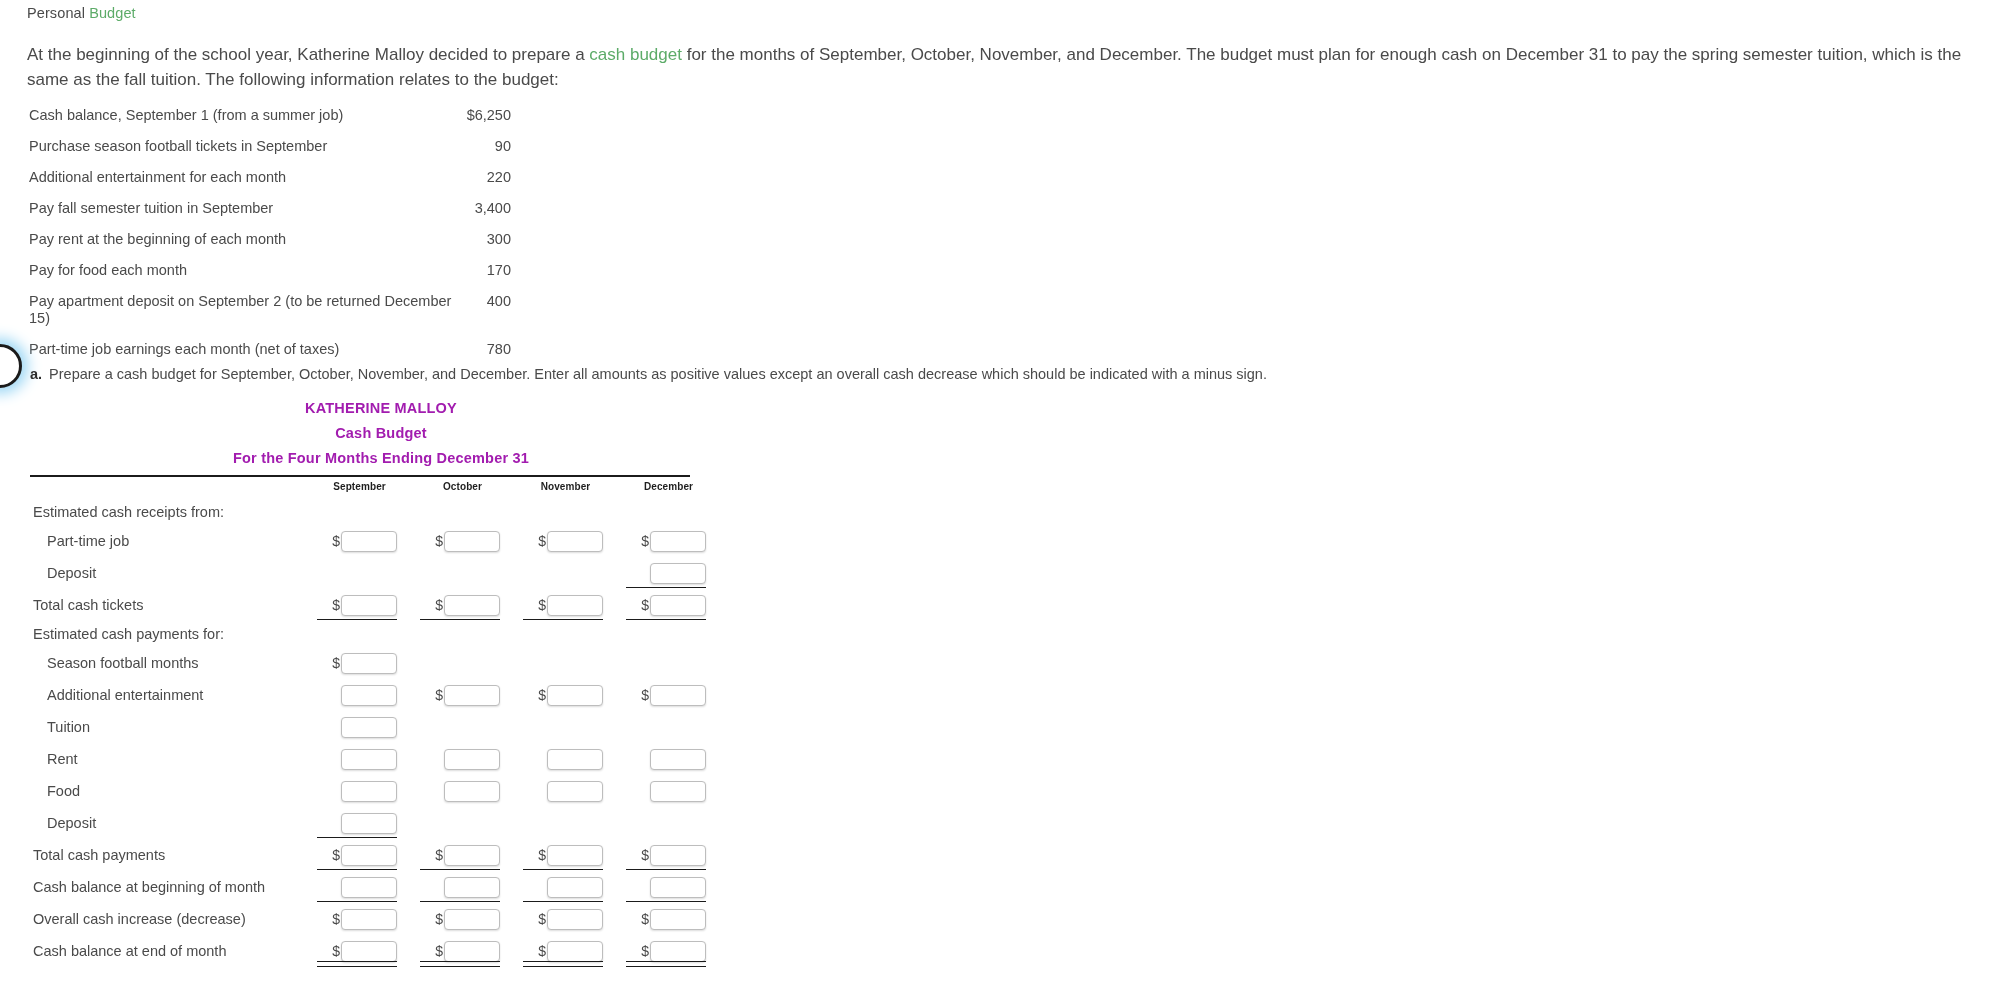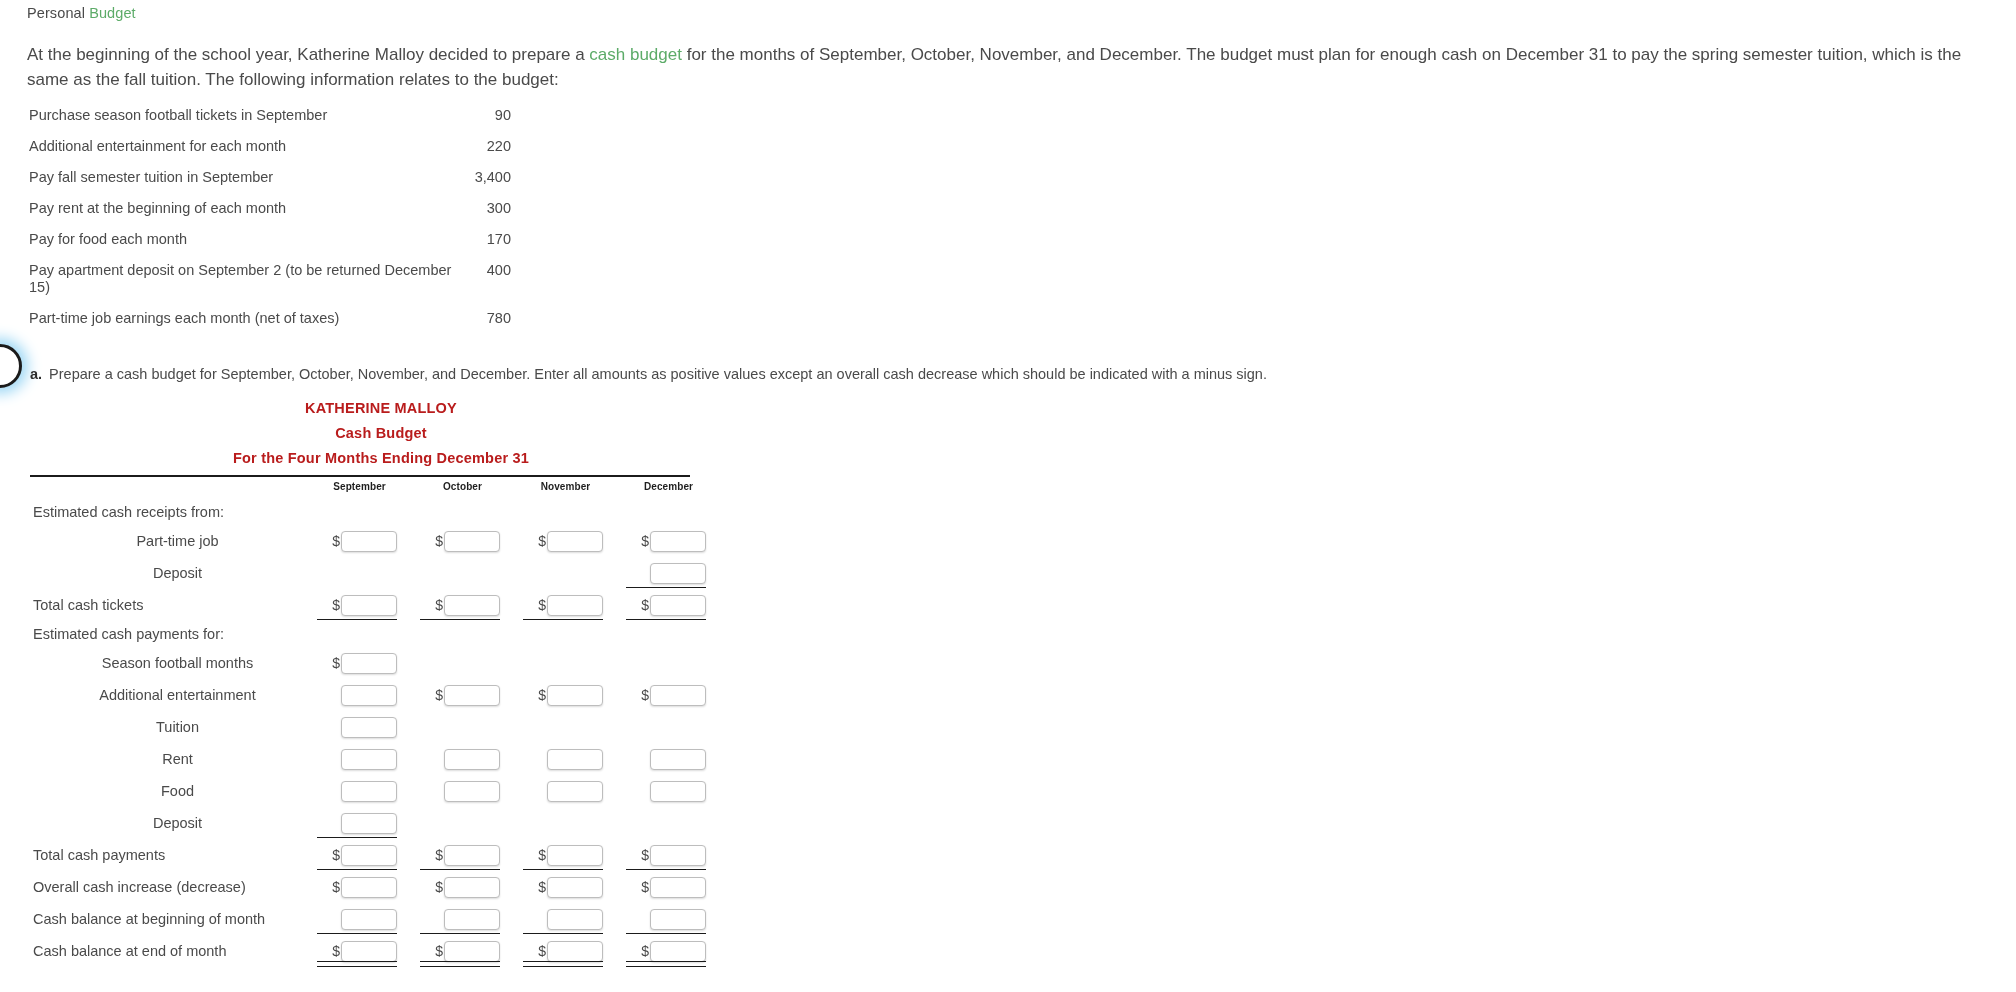--- a/index.html
+++ b/index.html
@@ -53,21 +53,21 @@
     position: absolute; left: 30px; top: 364px; width: 1500px;
     font-size: 14.5px; color: #4a4a4a; line-height: 20px;
   }
   .req .reqletter { font-weight: bold; color: #2d2d2d; margin-right: 7px; }
 
   
   .form-wrap { position: absolute; left: 30px; top: 396px; width: 690px; }
 
   .form-title {
     text-align: center; font-weight: bold; font-size: 14.5px;
-    color: #b91c1c; line-height: 25px; letter-spacing: .2px;
+    color: #a21caf; line-height: 25px; letter-spacing: .2px;
   }
   .form-title.t1 { padding-left: 12px; }
   .form-title.t2 { padding-left: 12px; }
   .form-title.t3 { padding-left: 12px; }
 
   .rule-top { border-top: 2px solid #1b1b1b; margin-top: 4px; width: 660px; }
 
   table.budget {
     border-collapse: collapse; width: 690px; table-layout: fixed;
     margin-top: 0px;
@@ -80,21 +80,21 @@
     text-align: center; padding: 4px 0 7px 0;
     letter-spacing: .1px;
   }
   table.budget th.blank { padding: 0; }
 
   table.budget td {
     font-size: 14.5px; color: #4a4a4a;
     padding: 0; height: 25px; vertical-align: middle;
   }
   td.rowlabel { text-align: left; white-space: nowrap; }
-  td.rowlabel.indent { padding-left: 17px; text-align: center; }
+  td.rowlabel.indent { padding-left: 17px; }
   td.rowlabel.section { padding-left: 3px; }
   td.rowlabel.total   { padding-left: 3px; }
 
   .cellbox { position: relative; height: 100%; display: flex; align-items: center; justify-content: flex-end; padding-right: 14px; }
   .dollar { font-size: 14px; color: #4a4a4a; margin-right: 1px; line-height: 1; }
   .field {
     width: 56px; height: 21px;
     border: 1px solid #bdbdbd; border-radius: 4px;
     background: #fff; outline: none;
     box-shadow: 0 1px 2px rgba(0,0,0,.14);
@@ -126,20 +126,24 @@
     <span>Personal</span>
     <span class="accent">Budget</span>
   </div>
 
   <div class="intro">
     <span>At the beginning of the school year, Katherine Malloy decided to prepare a </span><span class="accent">cash budget</span><span> for the months of September, October, November, and December. The budget must plan for enough cash on December 31 to pay the spring semester tuition, which is the same as the fall tuition. The following information relates to the budget:</span>
   </div>
 
   <table class="given">
     <tbody>
+      <tr>
+        <td class="lbl">Cash balance, September 1 (from a summer job)</td>
+        <td class="amt">$6,250</td>
+      </tr>
       <tr>
         <td class="lbl">Purchase season football tickets in September</td>
         <td class="amt">90</td>
       </tr>
       <tr>
         <td class="lbl">Additional entertainment for each month</td>
         <td class="amt">220</td>
       </tr>
       <tr>
         <td class="lbl">Pay fall semester tuition in September</td>
@@ -400,20 +404,43 @@
               </div>
             </td>
             <td class="relpos single">
               <div class="cellbox">
                 <span class="dollar">$</span>
                 <input type="text" class="field" style="">
               </div>
             </td>
           </tr>
           <tr class="r-tall">
+            <td class="rowlabel total">Cash balance at beginning of month</td>
+            <td class="relpos single">
+              <div class="cellbox nodollar">
+                <input type="text" class="field" style="">
+              </div>
+            </td>
+            <td class="relpos single">
+              <div class="cellbox nodollar">
+                <input type="text" class="field" style="">
+              </div>
+            </td>
+            <td class="relpos single">
+              <div class="cellbox nodollar">
+                <input type="text" class="field" style="">
+              </div>
+            </td>
+            <td class="relpos single">
+              <div class="cellbox nodollar">
+                <input type="text" class="field" style="">
+              </div>
+            </td>
+          </tr>
+          <tr class="r-tall">
             <td class="rowlabel total">Overall cash increase (decrease)</td>
             <td class="relpos">
               <div class="cellbox">
                 <span class="dollar">$</span>
                 <input type="text" class="field" style="">
               </div>
             </td>
             <td class="relpos">
               <div class="cellbox">
                 <span class="dollar">$</span>
@@ -422,43 +449,20 @@
             </td>
             <td class="relpos">
               <div class="cellbox">
                 <span class="dollar">$</span>
                 <input type="text" class="field" style="">
               </div>
             </td>
             <td class="relpos">
               <div class="cellbox">
                 <span class="dollar">$</span>
-                <input type="text" class="field" style="">
-              </div>
-            </td>
-          </tr>
-          <tr class="r-tall">
-            <td class="rowlabel total">Cash balance at beginning of month</td>
-            <td class="relpos single">
-              <div class="cellbox nodollar">
-                <input type="text" class="field" style="">
-              </div>
-            </td>
-            <td class="relpos single">
-              <div class="cellbox nodollar">
-                <input type="text" class="field" style="">
-              </div>
-            </td>
-            <td class="relpos single">
-              <div class="cellbox nodollar">
-                <input type="text" class="field" style="">
-              </div>
-            </td>
-            <td class="relpos single">
-              <div class="cellbox nodollar">
                 <input type="text" class="field" style="">
               </div>
             </td>
           </tr>
           <tr class="r-tall">
             <td class="rowlabel total">Cash balance at end of month</td>
             <td class="relpos dbl">
               <div class="cellbox">
                 <span class="dollar">$</span>
                 <input type="text" class="field" style="">

